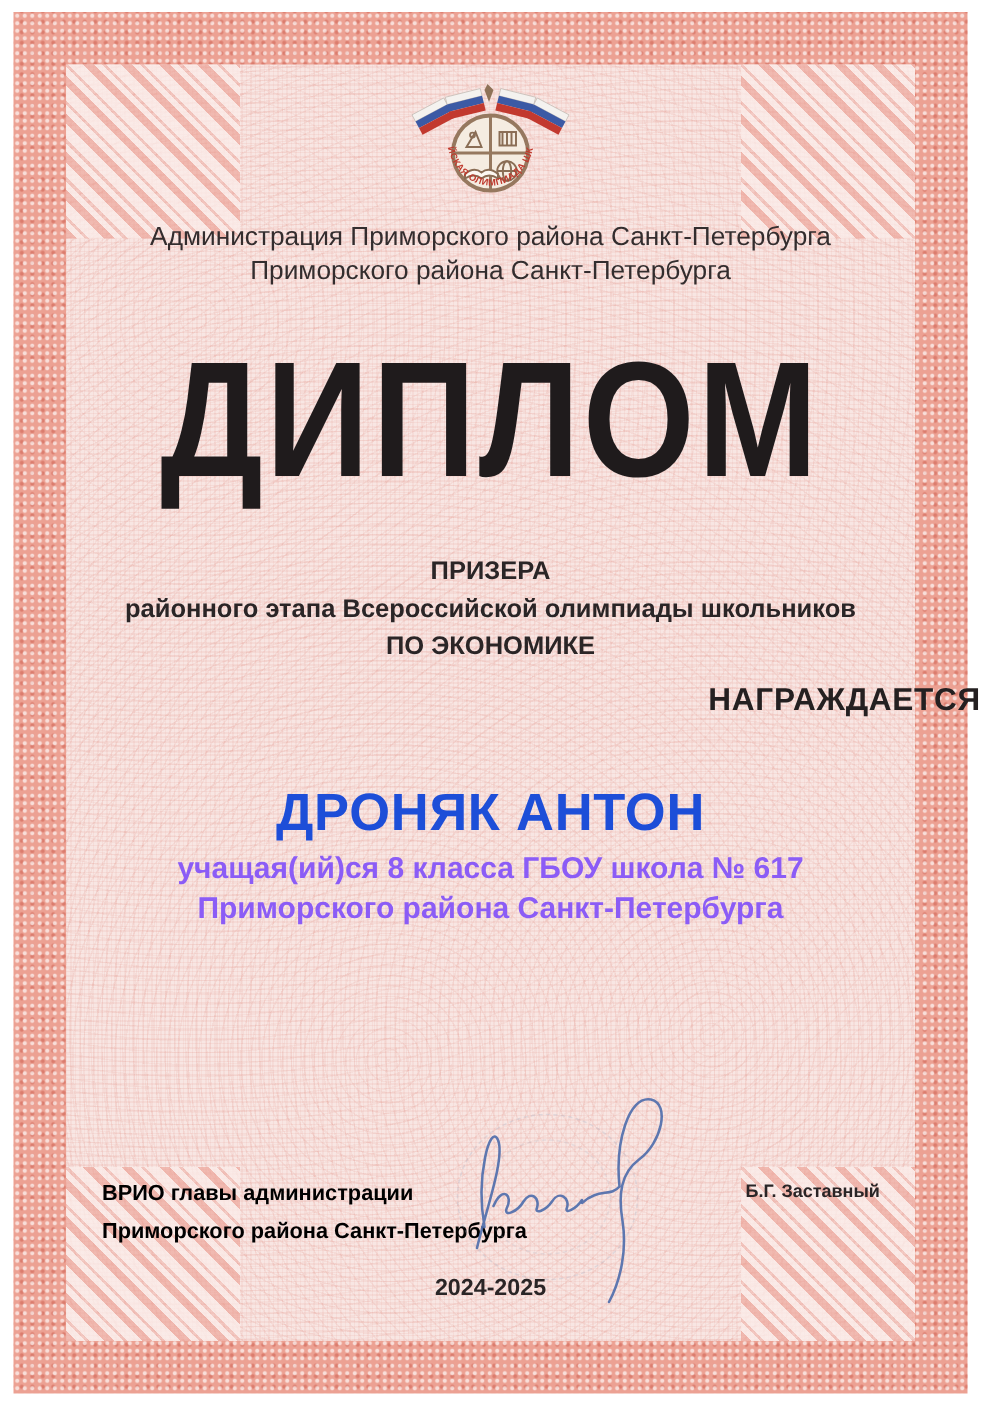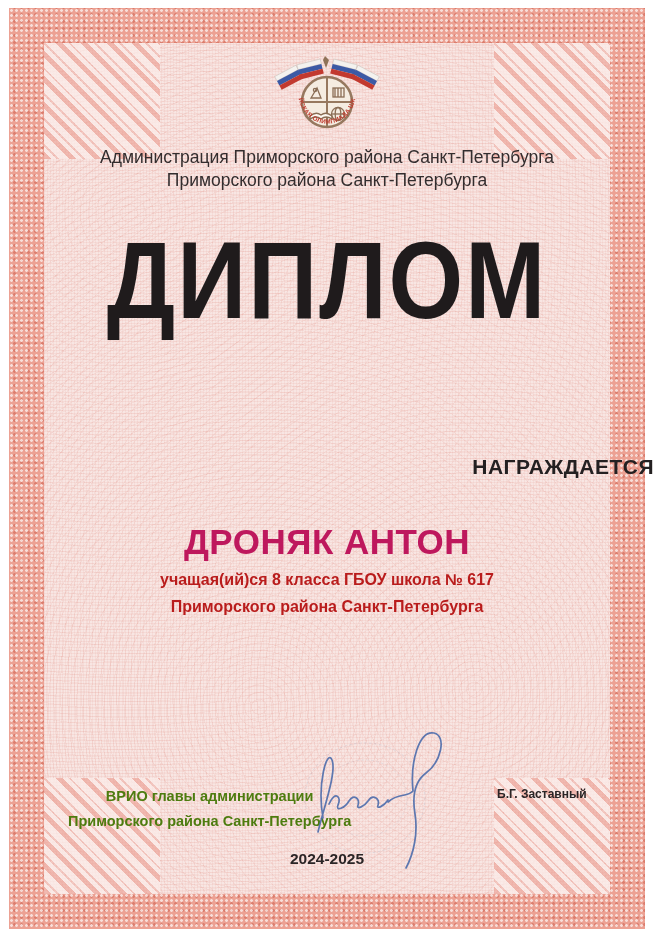--- a/index.html
+++ b/index.html
@@ -52,24 +52,24 @@
   .org-header { top:146px; font-size:17.5px; font-weight:400; line-height:23px; color:#332d2e; }
 
   .diploma-title {
     top:218px; font-weight:700; font-size:96px; letter-spacing:2px;
     color:#1f1b1c; transform:scaleY(1.14); transform-origin:top center;
   }
 
   .award-block { top:368px; font-size:17px; font-weight:700; line-height:25px; color:#2a2526; }
   .awarded-label { top:455px; font-size:21px; font-weight:700; letter-spacing:0.5px; color:#242021;text-align:right; }
 
-  .recipient-name { top:522px; font-size:35px; font-weight:700; letter-spacing:0.5px; color:#be185d; }
-  .recipient-details { top:566px; font-size:16px; font-weight:700; line-height:27px; color:#b91c1c; }
+  .recipient-name { top:522px; font-size:35px; font-weight:700; letter-spacing:0.5px; color:#1d4ed8; }
+  .recipient-details { top:566px; font-size:20px; font-weight:700; line-height:27px; color:#8b5cf6; }
 
-  .sig-title { left:68px; top:784px; font-size:14.5px; font-weight:700; line-height:25px; color:#4d7c0f; text-align:center; }
+  .sig-title { left:68px; top:784px; font-size:14.5px; font-weight:700; line-height:25px; color:#000000; text-align:left; }
   .signer-name { left:497px; top:787px; font-size:12px; font-weight:700; color:#2a2526; text-align:left; }
   .academic-year { top:850px; font-size:15.5px; font-weight:700; color:#2a2526; }
 
   .signature-svg { left:293px; top:718px; width:188px; height:158px; }
 </style>
 </head>
 <body>
 
 <div class="page">
 
@@ -132,20 +132,25 @@
       </text>
     </svg>
 
     <div class="abs cx org-header">
       <div>Администрация Приморского района Санкт-Петербурга</div>
       <div>Приморского района Санкт-Петербурга</div>
     </div>
 
     <div class="abs cx diploma-title">ДИПЛОМ</div>
 
+    <div class="abs cx award-block">
+      <div>ПРИЗЕРА</div>
+      <div>районного этапа Всероссийской олимпиады школьников</div>
+      <div>ПО ЭКОНОМИКЕ</div>
+    </div>
 
     <div class="abs cx awarded-label">НАГРАЖДАЕТСЯ</div>
 
     <div class="abs cx recipient-name">ДРОНЯК АНТОН</div>
     <div class="abs cx recipient-details">
       <div>учащая(ий)ся 8 класса ГБОУ школа № 617</div>
       <div>Приморского района Санкт-Петербурга</div>
     </div>
 
     <div class="abs sig-title">

